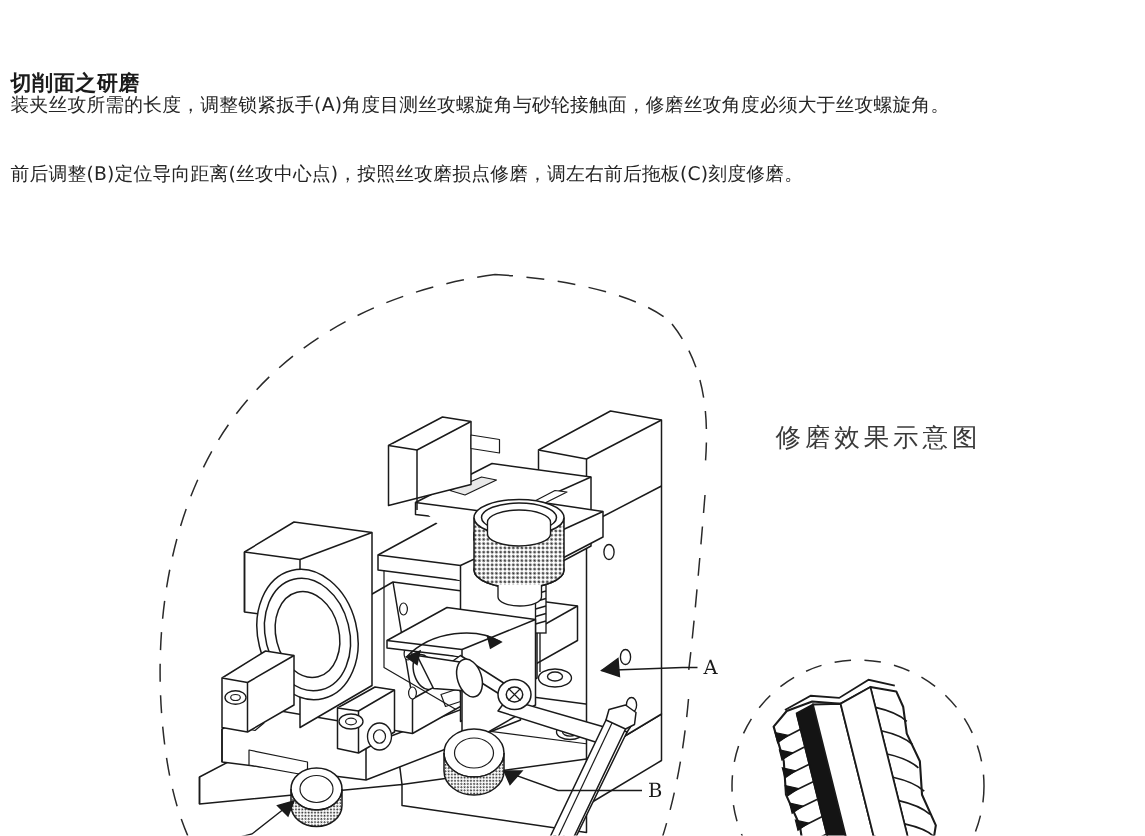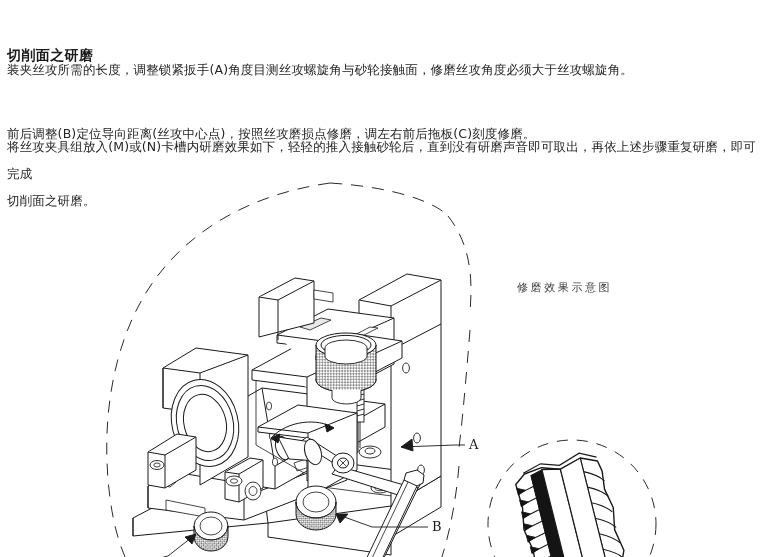--- a/index.html
+++ b/index.html
@@ -35,59 +35,55 @@
   .para {
     position: absolute;
     left: 7px;
     font-size: 12.5px;
     line-height: 27px;
     color: #242424;
     letter-spacing: 0.15px;
     white-space: nowrap;
   }
   .para-1 { top: 16px; }
-  .para-2 { top: 80px; }
+  .para-2 { top: 62px; }
   .para-3 { top: 93px; white-space: normal; width: 752px; }
   .para-3 .l2 { display:block; }
 
   .figure-area {
     position: absolute;
     left: 0;
     top: 140px;
     width: 763px;
     height: 417px;
   }
   svg { display: block; }
 
   .callout-label {
     font-family: "DejaVu Serif", "Liberation Serif", serif;
     font-size: 13px;
     fill: #1a1a1a;
   }
   .detail-caption {
     position: absolute;
-    font-size: 11px;
+    font-size: 17px;
     color: #3a3a3a;
     letter-spacing: 2.6px;
     white-space: nowrap;
   }
 </style>
 </head>
 <body>
 
 <div class="page">
 
   <div class="doc-title">切削面之研磨</div>
 
   <div class="para para-1">装夹丝攻所需的长度，调整锁紧扳手(A)角度目测丝攻螺旋角与砂轮接触面，修磨丝攻角度必须大于丝攻螺旋角。</div>
   <div class="para para-2">前后调整(B)定位导向距离(丝攻中心点)，按照丝攻磨损点修磨，调左右前后拖板(C)刻度修磨。</div>
-  <div class="para para-3">
-    <span>将丝攻夹具组放入(M)或(N)卡槽内研磨效果如下，轻轻的推入接触砂轮后，直到没有研磨声音即可取出，再依上述步骤重复研磨，即可完成</span>
-    <span class="l2">切削面之研磨。</span>
-  </div>
 
   <div class="figure-area">
 
     <svg width="763" height="417" viewBox="0 0 763 417">
       <defs>
         <pattern id="knurl" width="4" height="4" patternUnits="userSpaceOnUse" patternTransform="rotate(45)">
           <rect width="4" height="4" fill="#ffffff"></rect>
           <circle cx="1" cy="1" r="0.85" fill="#2b2b2b"></circle>
           <circle cx="3" cy="3" r="0.85" fill="#2b2b2b"></circle>
         </pattern>

